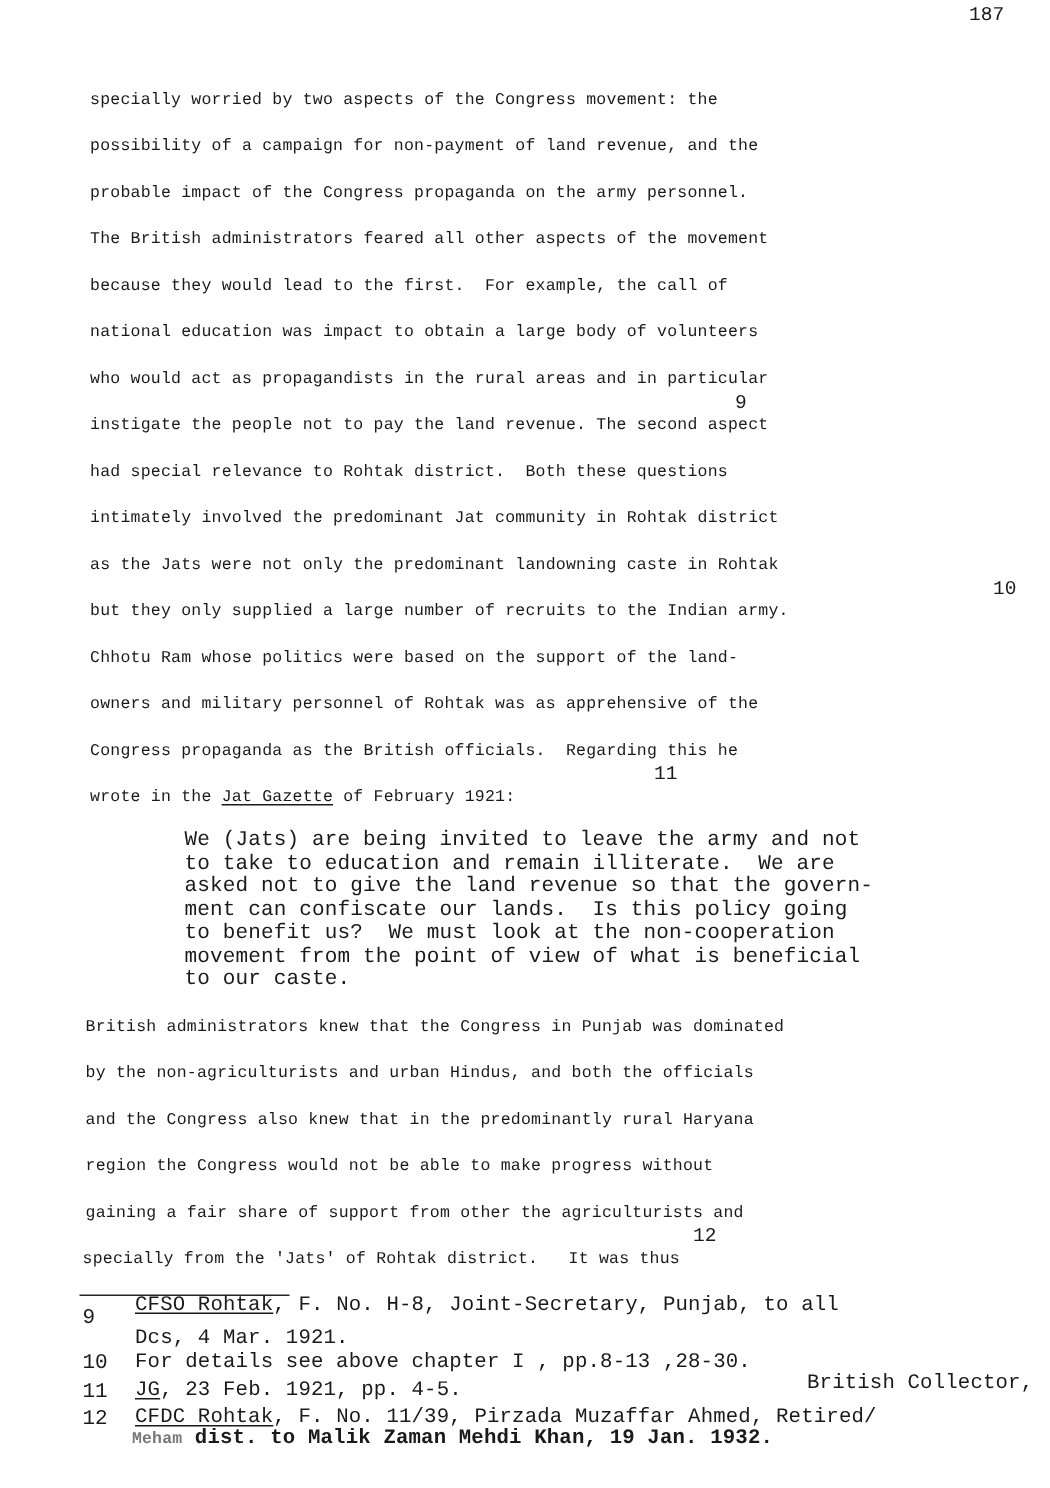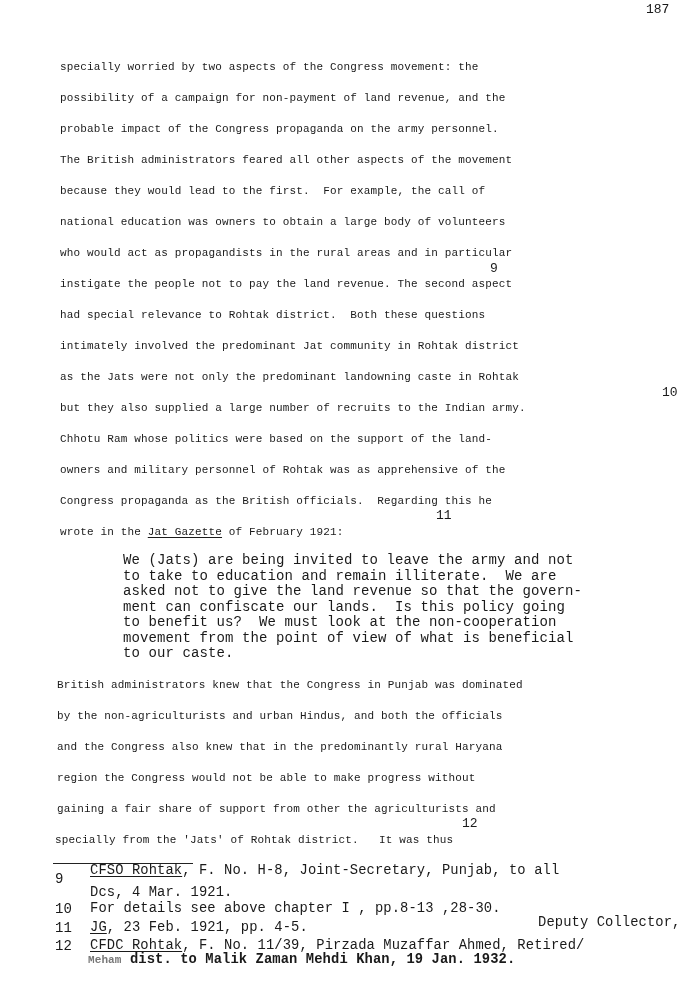--- a/index.html
+++ b/index.html
@@ -73,29 +73,29 @@
 <body>
 
 <div class="page-number">187</div>
 
 <div>
   <div class="body-line" style="top:59px">specially worried by two aspects of the Congress movement: the</div>
   <div class="body-line" style="top:90px">possibility of a campaign for non-payment of land revenue, and the</div>
   <div class="body-line" style="top:121px">probable impact of the Congress propaganda on the army personnel.</div>
   <div class="body-line" style="top:152px">The British administrators feared all other aspects of the movement</div>
   <div class="body-line" style="top:183px">because they would lead to the first.  For example, the call of</div>
-  <div class="body-line" style="top:214px">national education was owners to obtain a large body of volunteers</div>
+  <div class="body-line" style="top:214px">national education was impact to obtain a large body of volunteers</div>
   <div class="body-line" style="top:245px">who would act as propagandists in the rural areas and in particular</div>
   <div class="note-ref" style="top:262px;left:490px">9</div>
   <div class="body-line" style="top:276px">instigate the people not to pay the land revenue. The second aspect</div>
   <div class="body-line" style="top:307px">had special relevance to Rohtak district.  Both these questions</div>
   <div class="body-line" style="top:338px">intimately involved the predominant Jat community in Rohtak district</div>
   <div class="body-line" style="top:369px">as the Jats were not only the predominant landowning caste in Rohtak</div>
   <div class="note-ref" style="top:386px;left:662px">10</div>
-  <div class="body-line" style="top:400px">but they also supplied a large number of recruits to the Indian army.</div>
+  <div class="body-line" style="top:400px">but they only supplied a large number of recruits to the Indian army.</div>
   <div class="body-line" style="top:431px">Chhotu Ram whose politics were based on the support of the land-</div>
   <div class="body-line" style="top:462px">owners and military personnel of Rohtak was as apprehensive of the</div>
   <div class="body-line" style="top:493px">Congress propaganda as the British officials.  Regarding this he</div>
   <div class="note-ref" style="top:509px;left:436px">11</div>
   <div class="body-line" style="top:524px"><span>wrote in the </span><span class="u">Jat Gazette</span><span> of February 1921:</span></div>
 </div>
 
 <div>
   <div class="quote-line" style="top:553px">We (Jats) are being invited to leave the army and not</div>
   <div class="quote-line" style="top:569px">to take to education and remain illiterate.  We are</div>
@@ -119,20 +119,20 @@
 <div class="fn-rule"></div>
 
 <div>
   <div class="fn-num" style="top:872px">9</div>
   <div class="fn-text" style="top:863px"><span class="u">CFSO Rohtak</span><span>, F. No. H-8, Joint-Secretary, Punjab, to all</span></div>
   <div class="fn-text" style="top:885px">Dcs, 4 Mar. 1921.</div>
 
   <div class="fn-num" style="top:902px">10</div>
   <div class="fn-text" style="top:901px">For details see above chapter I , pp.8-13 ,28-30.</div>
 
-  <div class="fn-text" style="top:915px;left:538px">Deputy Collector,</div>
+  <div class="fn-text" style="top:915px;left:538px">British Collector,</div>
   <div class="fn-num" style="top:921px">11</div>
   <div class="fn-text" style="top:920px"><span class="u">JG</span><span>, 23 Feb. 1921, pp. 4-5.</span></div>
 
   <div class="fn-num" style="top:939px">12</div>
   <div class="fn-text" style="top:938px"><span class="u">CFDC Rohtak</span><span>, F. No. 11/39, Pirzada Muzaffar Ahmed, Retired/</span></div>
   <div class="fn-text fn-bold" style="top:952px;left:88px"><span class="fn-faint">Meham</span><span> dist. to Malik Zaman Mehdi Khan, 19 Jan. 1932.</span></div>
 </div>
 
 </body></html>

